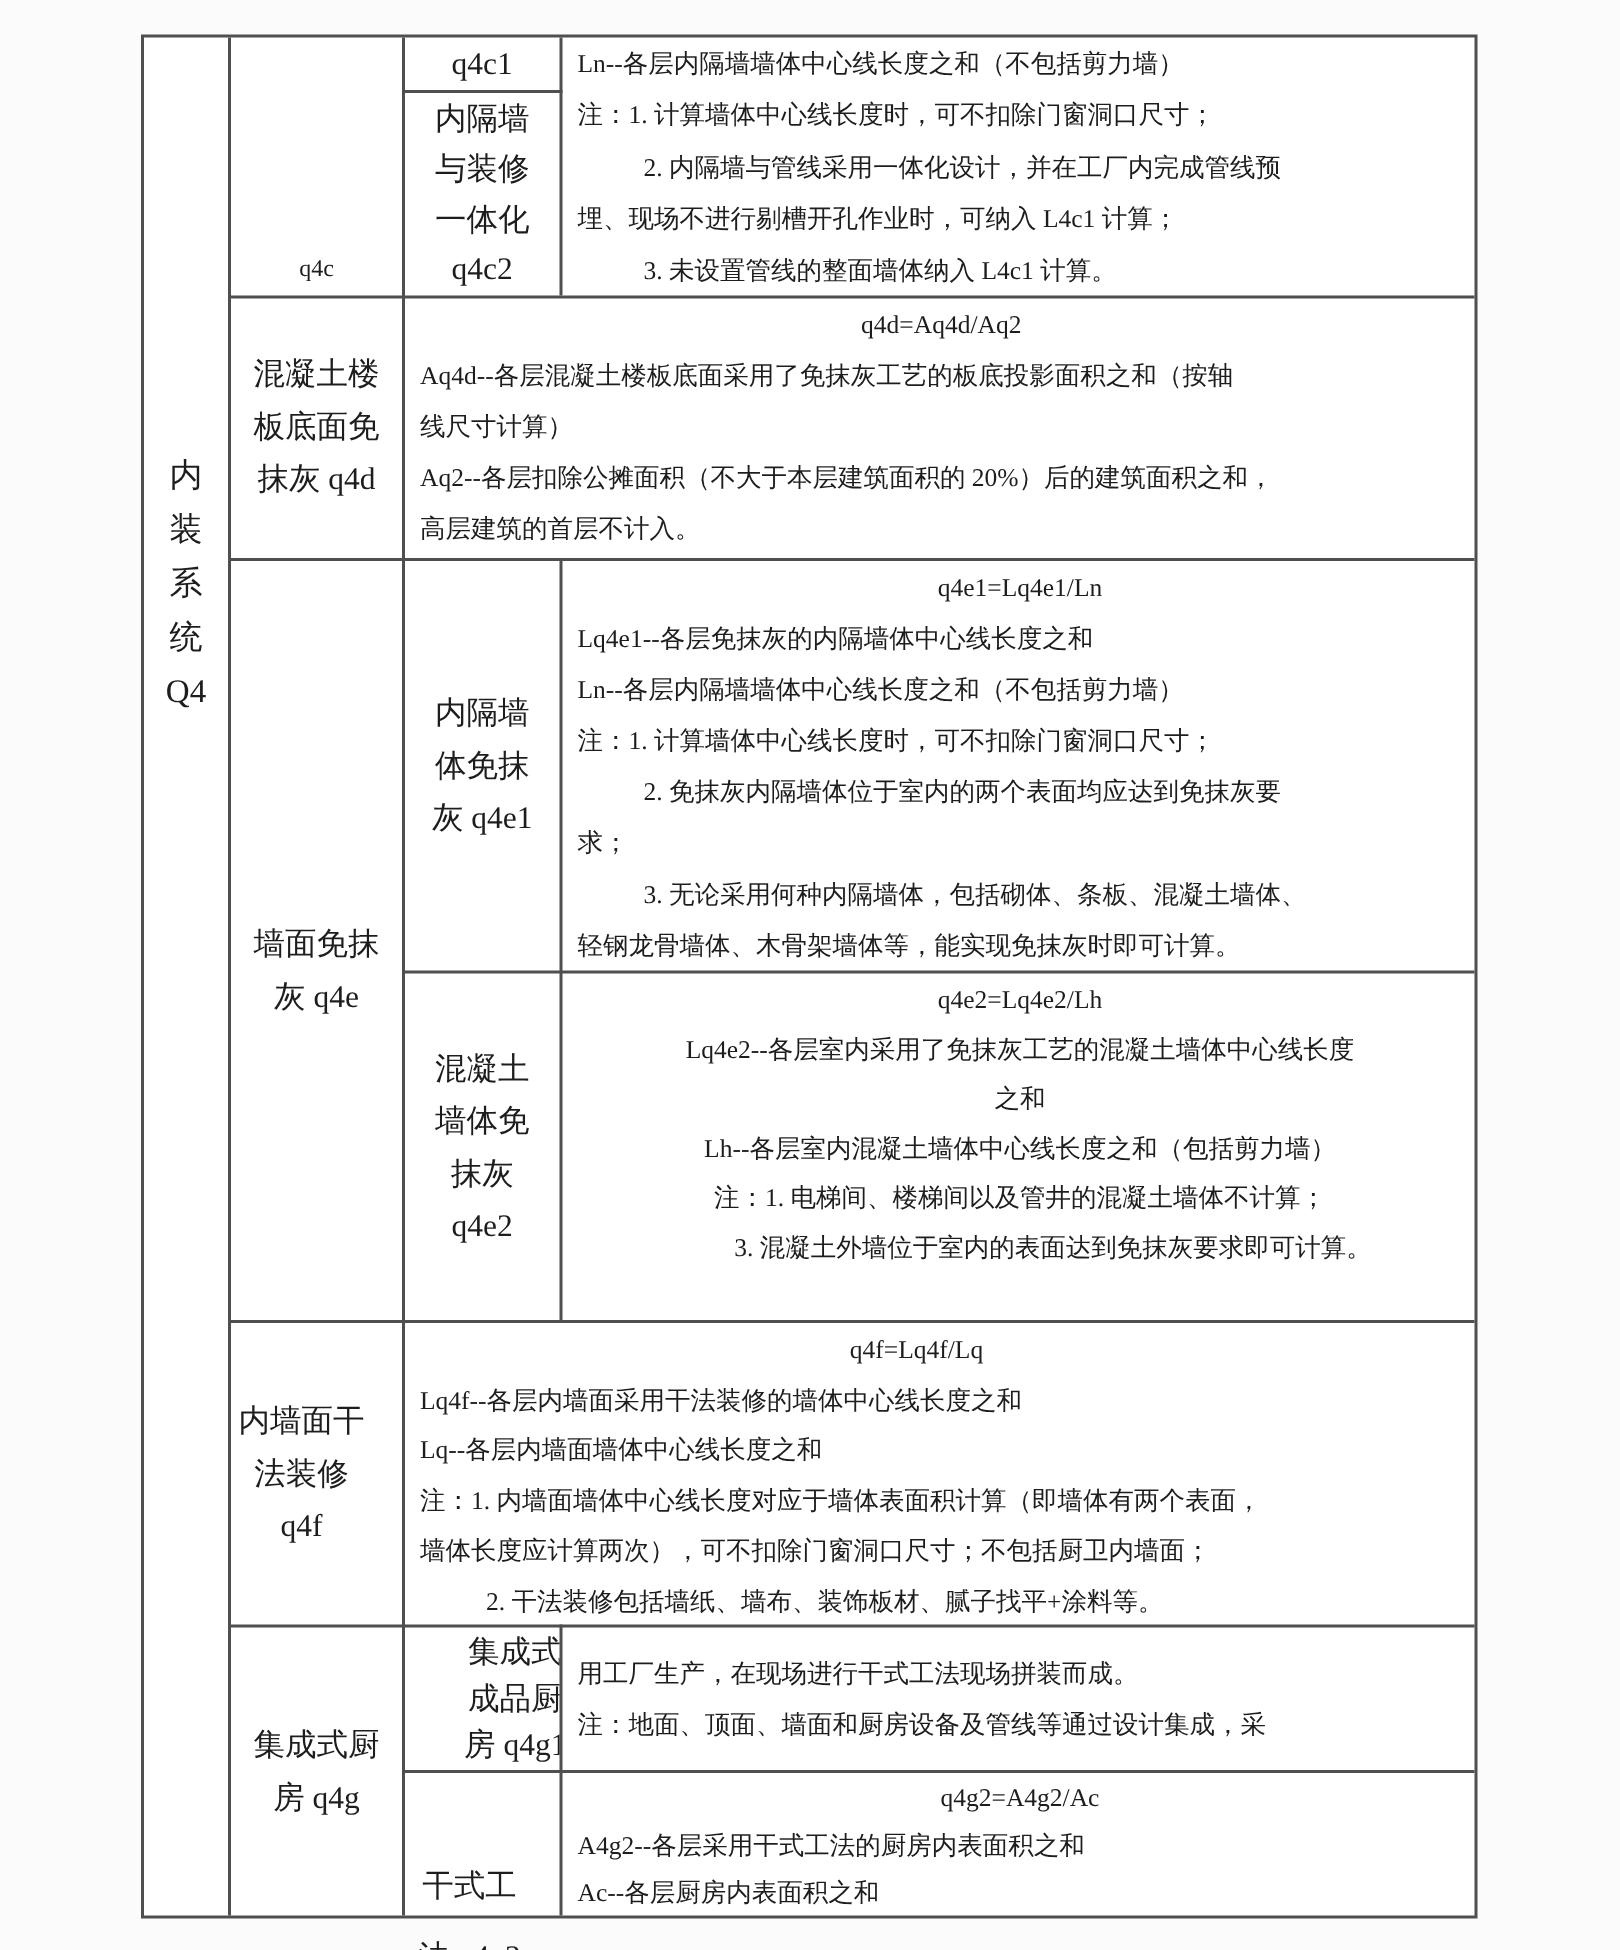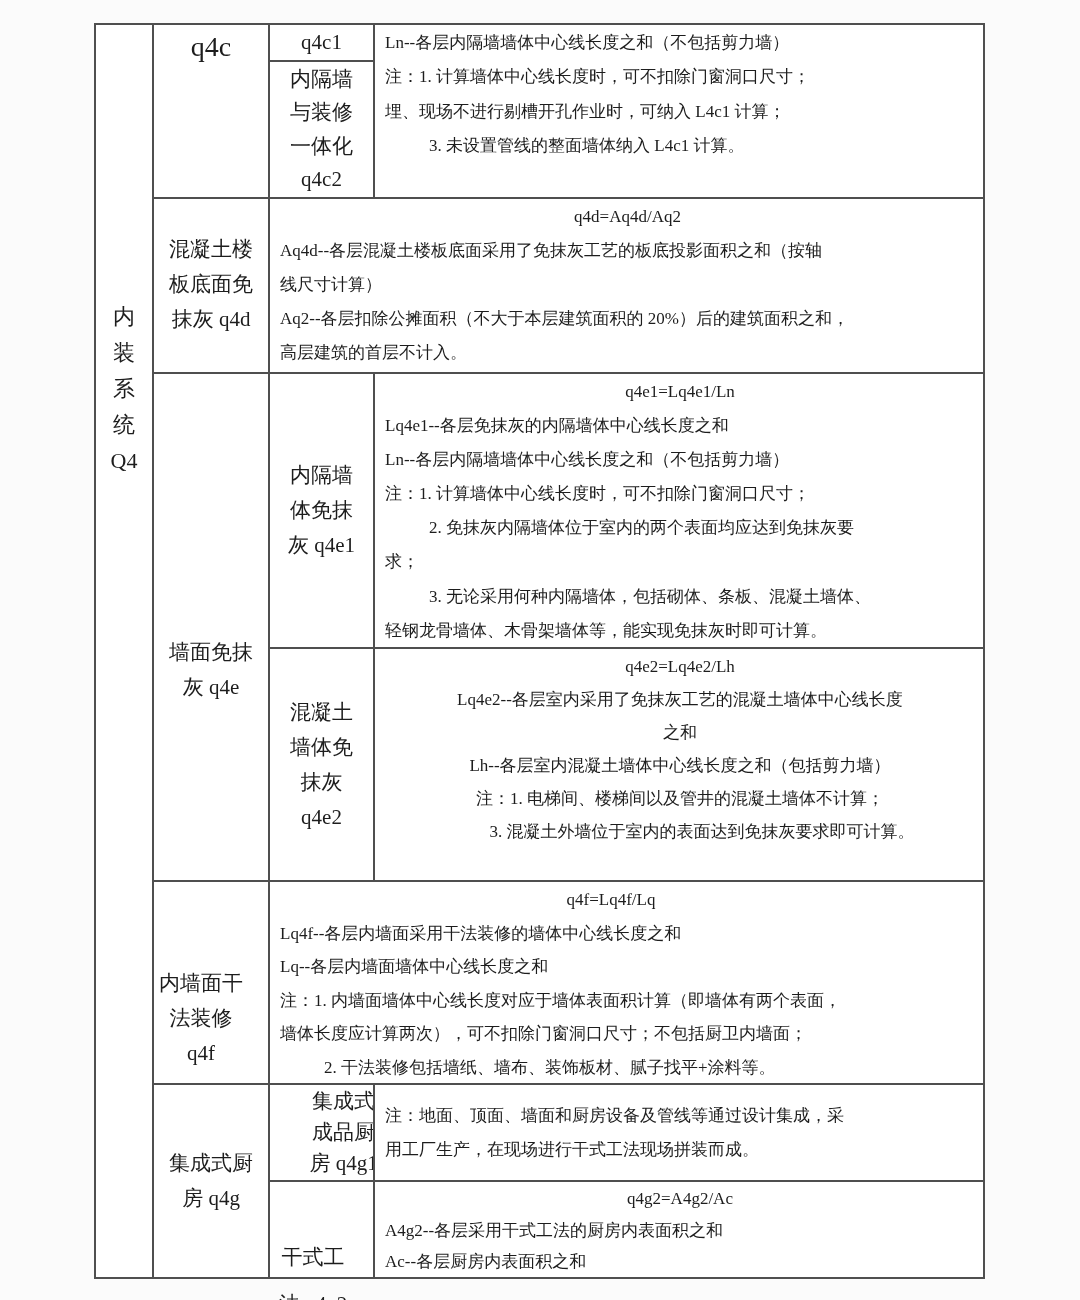--- a/index.html
+++ b/index.html
@@ -7,22 +7,22 @@
        font-family:"Liberation Serif","DejaVu Serif",serif;}
   .page{position:relative;width:1080px;height:1300px;background:#fbfbfb;}
   .table{position:absolute;left:94px;top:23px;width:891px;height:1256px;
          box-sizing:border-box;border:2px solid #4f4f4f;background:#ffffff;
          color:#1d1d1d;}
   .cell{position:absolute;box-sizing:border-box;overflow:hidden;}
   .vline,.hline{position:absolute;background:#4f4f4f;}
   .content{padding:1px 8px 0 10px;font-size:17px;text-align:left;}
   .label{display:flex;flex-direction:column;justify-content:center;
          align-items:center;text-align:center;font-size:21px;}
-  .top-label{display:flex;flex-direction:column;justify-content:flex-start;
-         align-items:center;text-align:center;font-size:28px;padding-top:4px;}
+  .top-label{display:flex;flex-direction:column;justify-content:flex-end;
+         align-items:center;text-align:center;font-size:16px;padding-top:4px;}
   .ln{white-space:nowrap;}
   .ctr{text-align:center;}
   .ind{padding-left:44px;}
   .lh344 .ln{line-height:34.4px;}
   .lh340 .ln{line-height:34px;}
   .lh341 .ln{line-height:34.1px;}
   .lh335 .ln{line-height:33.5px;}
   .lh3350{line-height:33.5px;}
   .lh330 .ln{line-height:33px;text-align:center;}
   .lh315 .ln{line-height:31.5px;}
@@ -69,38 +69,39 @@
     </div>
     <div class="cell label lh3350" style="left:174px;top:37px;width:103px;height:135px;">
       <div class="ln">内隔墙</div>
       <div class="ln">与装修</div>
       <div class="ln">一体化</div>
       <div class="ln">q4c2</div>
     </div>
     <div class="cell content lh344" style="left:279px;top:0;width:608px;height:172px;">
       <div class="ln">Ln--各层内隔墙墙体中心线长度之和（不包括剪力墙）</div>
       <div class="ln">注：1. 计算墙体中心线长度时，可不扣除门窗洞口尺寸；</div>
+      <div class="ln ind">2. 内隔墙与管线采用一体化设计，并在工厂内完成管线预</div>
       <div class="ln">埋、现场不进行剔槽开孔作业时，可纳入 L4c1 计算；</div>
       <div class="ln ind">3. 未设置管线的整面墙体纳入 L4c1 计算。</div>
     </div>
 
     <div class="cell label lh350" style="left:58px;top:174px;width:114px;height:171px;">
       <div class="ln">混凝土楼</div>
       <div class="ln">板底面免</div>
       <div class="ln">抹灰 q4d</div>
     </div>
     <div class="cell content lh340" style="left:174px;top:174px;width:713px;height:171px;">
       <div class="ln ctr">q4d=Aq4d/Aq2</div>
       <div class="ln">Aq4d--各层混凝土楼板底面采用了免抹灰工艺的板底投影面积之和（按轴</div>
       <div class="ln">线尺寸计算）</div>
       <div class="ln">Aq2--各层扣除公摊面积（不大于本层建筑面积的 20%）后的建筑面积之和，</div>
       <div class="ln">高层建筑的首层不计入。</div>
     </div>
 
-    <div class="cell label lh350" style="left:58px;top:361px;width:114px;height:567px;">
+    <div class="cell label lh350" style="left:58px;top:338px;width:114px;height:567px;">
       <div class="ln">墙面免抹</div>
       <div class="ln">灰 q4e</div>
     </div>
     <div class="cell label lh350" style="left:174px;top:349px;width:103px;height:273px;">
       <div class="ln">内隔墙</div>
       <div class="ln">体免抹</div>
       <div class="ln">灰 q4e1</div>
     </div>
     <div class="cell content lh341" style="left:279px;top:349px;width:608px;height:273px;">
       <div class="ln ctr">q4e1=Lq4e1/Ln</div>
@@ -120,21 +121,21 @@
     </div>
     <div class="cell content lh330" style="left:279px;top:624px;width:608px;height:231px;">
       <div class="ln ctr">q4e2=Lq4e2/Lh</div>
       <div class="ln">Lq4e2--各层室内采用了免抹灰工艺的混凝土墙体中心线长度</div>
       <div class="ln">之和</div>
       <div class="ln">Lh--各层室内混凝土墙体中心线长度之和（包括剪力墙）</div>
       <div class="ln">注：1. 电梯间、楼梯间以及管井的混凝土墙体不计算；</div>
       <div class="ln ind">3. 混凝土外墙位于室内的表面达到免抹灰要求即可计算。</div>
     </div>
 
-    <div class="cell label lh350" style="left:58px;top:857px;width:94px;height:201px;margin-top:36px;">
+    <div class="cell label lh350" style="left:58px;top:857px;width:94px;height:201px;">
       <div class="ln">内墙面干</div>
       <div class="ln">法装修</div>
       <div class="ln">q4f</div>
     </div>
     <div class="cell content lh335" style="left:174px;top:857px;width:680px;height:201px;">
       <div class="ln ctr">q4f=Lq4f/Lq</div>
       <div class="ln">Lq4f--各层内墙面采用干法装修的墙体中心线长度之和</div>
       <div class="ln">Lq--各层内墙面墙体中心线长度之和</div>
       <div class="ln">注：1. 内墙面墙体中心线长度对应于墙体表面积计算（即墙体有两个表面，</div>
       <div class="ln">墙体长度应计算两次），可不扣除门窗洞口尺寸；不包括厨卫内墙面；</div>
@@ -144,22 +145,22 @@
     <div class="cell label lh350" style="left:58px;top:1060px;width:114px;height:192px;border-radius:24px;">
       <div class="ln">集成式厨</div>
       <div class="ln">房 q4g</div>
     </div>
     <div class="cell label lh310" style="left:174px;top:1060px;width:103px;height:95px;padding-left:44px;">
       <div class="ln">集成式</div>
       <div class="ln">成品厨</div>
       <div class="ln">房 q4g1</div>
     </div>
     <div class="cell content vcenter lh340" style="left:279px;top:1060px;width:608px;height:95px;">
+      <div class="ln">用工厂生产，在现场进行干式工法现场拼装而成。</div>
       <div class="ln">注：地面、顶面、墙面和厨房设备及管线等通过设计集成，采</div>
-      <div class="ln">用工厂生产，在现场进行干式工法现场拼装而成。</div>
     </div>
     <div class="cell label lh350" style="left:174px;top:1208px;width:86px;height:95px;gap:12px;">
       <div class="ln">干式工</div>
       <div class="ln">法 q4g2</div>
     </div>
     <div class="cell content lh315" style="left:279px;top:1157px;width:608px;height:95px;">
       <div class="ln ctr">q4g2=A4g2/Ac</div>
       <div class="ln">A4g2--各层采用干式工法的厨房内表面积之和</div>
       <div class="ln">Ac--各层厨房内表面积之和</div>
     </div>

